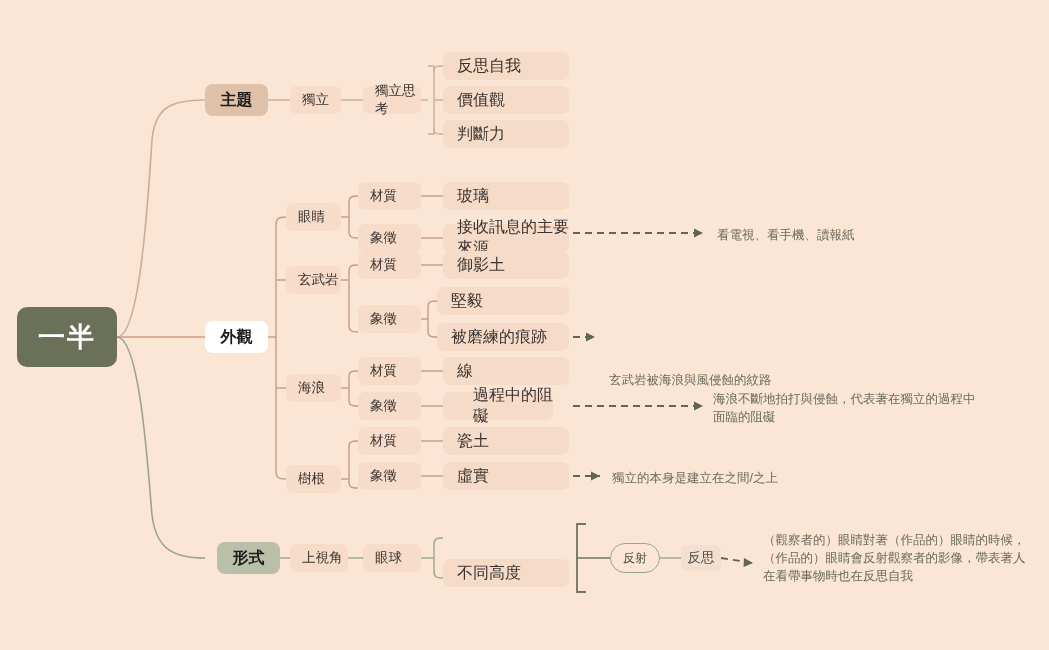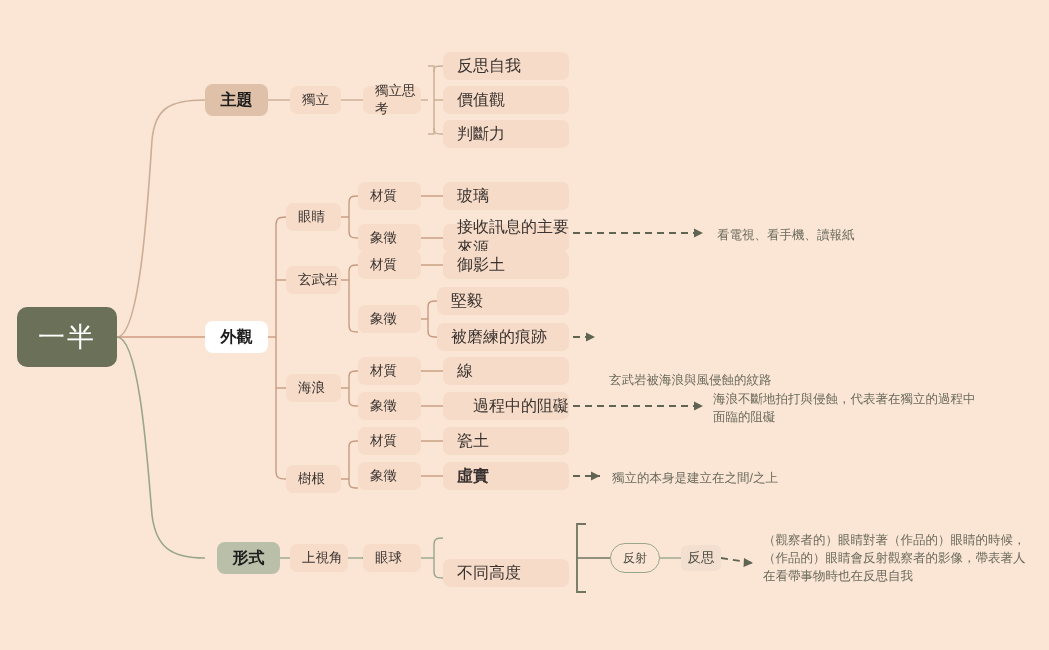--- a/index.html
+++ b/index.html
@@ -13,21 +13,21 @@
   #canvas{position:absolute;left:0;top:0;width:1049px;height:650px;}
   svg.links{position:absolute;left:0;top:0;width:1049px;height:650px;pointer-events:none;}
 
   .node{position:absolute;box-sizing:border-box;display:flex;align-items:center;}
 
   
   .root{
     background:#6b7059;color:#ffffff;
     border-radius:10px;
     justify-content:center;
-    font-size:27px;font-weight:normal;letter-spacing:2px;
+    font-size:27px;font-weight:bold;letter-spacing:2px;
   }
   
   .lvl1{
     border-radius:8px;justify-content:center;
     font-size:16px;font-weight:bold;color:#1c1c1c;
   }
   .lvl1.theme{background:#dfc0a8;}
   .lvl1.appearance{background:#ffffff;}
   .lvl1.form{background:#b9bfa8;}
 
@@ -214,39 +214,39 @@
   </div>
   <div class="node mid" style="left:358px;top:357px;width:63px;height:28px;">
     <span>材質</span>
   </div>
   <div class="node leaf" style="left:443px;top:357px;width:126px;height:28px;">
     <span>線</span>
   </div>
   <div class="node mid" style="left:358px;top:392px;width:63px;height:28px;">
     <span>象徵</span>
   </div>
-  <div class="node leaf" style="left:443px;top:392px;width:126px;height:28px;padding-left:30px;">
+  <div class="node leaf" style="left:443px;top:392px;width:110px;height:28px;padding-left:30px;">
     <span>過程中的阻礙</span>
   </div>
   <div class="anno" style="left:713px;top:390px;width:300px;">海浪不斷地拍打與侵蝕，代表著在獨立的過程中
 面臨的阻礙</div>
 
   <div class="node mid" style="left:286px;top:465px;width:55px;height:28px;">
     <span>樹根</span>
   </div>
   <div class="node mid" style="left:358px;top:427px;width:63px;height:28px;">
     <span>材質</span>
   </div>
   <div class="node leaf" style="left:443px;top:427px;width:126px;height:28px;">
     <span>瓷土</span>
   </div>
   <div class="node mid" style="left:358px;top:462px;width:63px;height:28px;">
     <span>象徵</span>
   </div>
-  <div class="node leaf" style="left:443px;top:462px;width:126px;height:28px;font-weight:bold;">
+  <div class="node leaf" style="left:443px;top:462px;width:126px;height:28px;">
     <span>虛實</span>
   </div>
   <div class="anno" style="left:612px;top:469px;width:320px;">獨立的本身是建立在之間/之上</div>
 
   <div class="node lvl1 form" style="left:205px;top:542px;width:63px;height:32px;margin-left:12px;">
     <span>形式</span>
   </div>
   <div class="node mid" style="left:290px;top:544px;width:58px;height:28px;">
     <span>上視角</span>
   </div>

